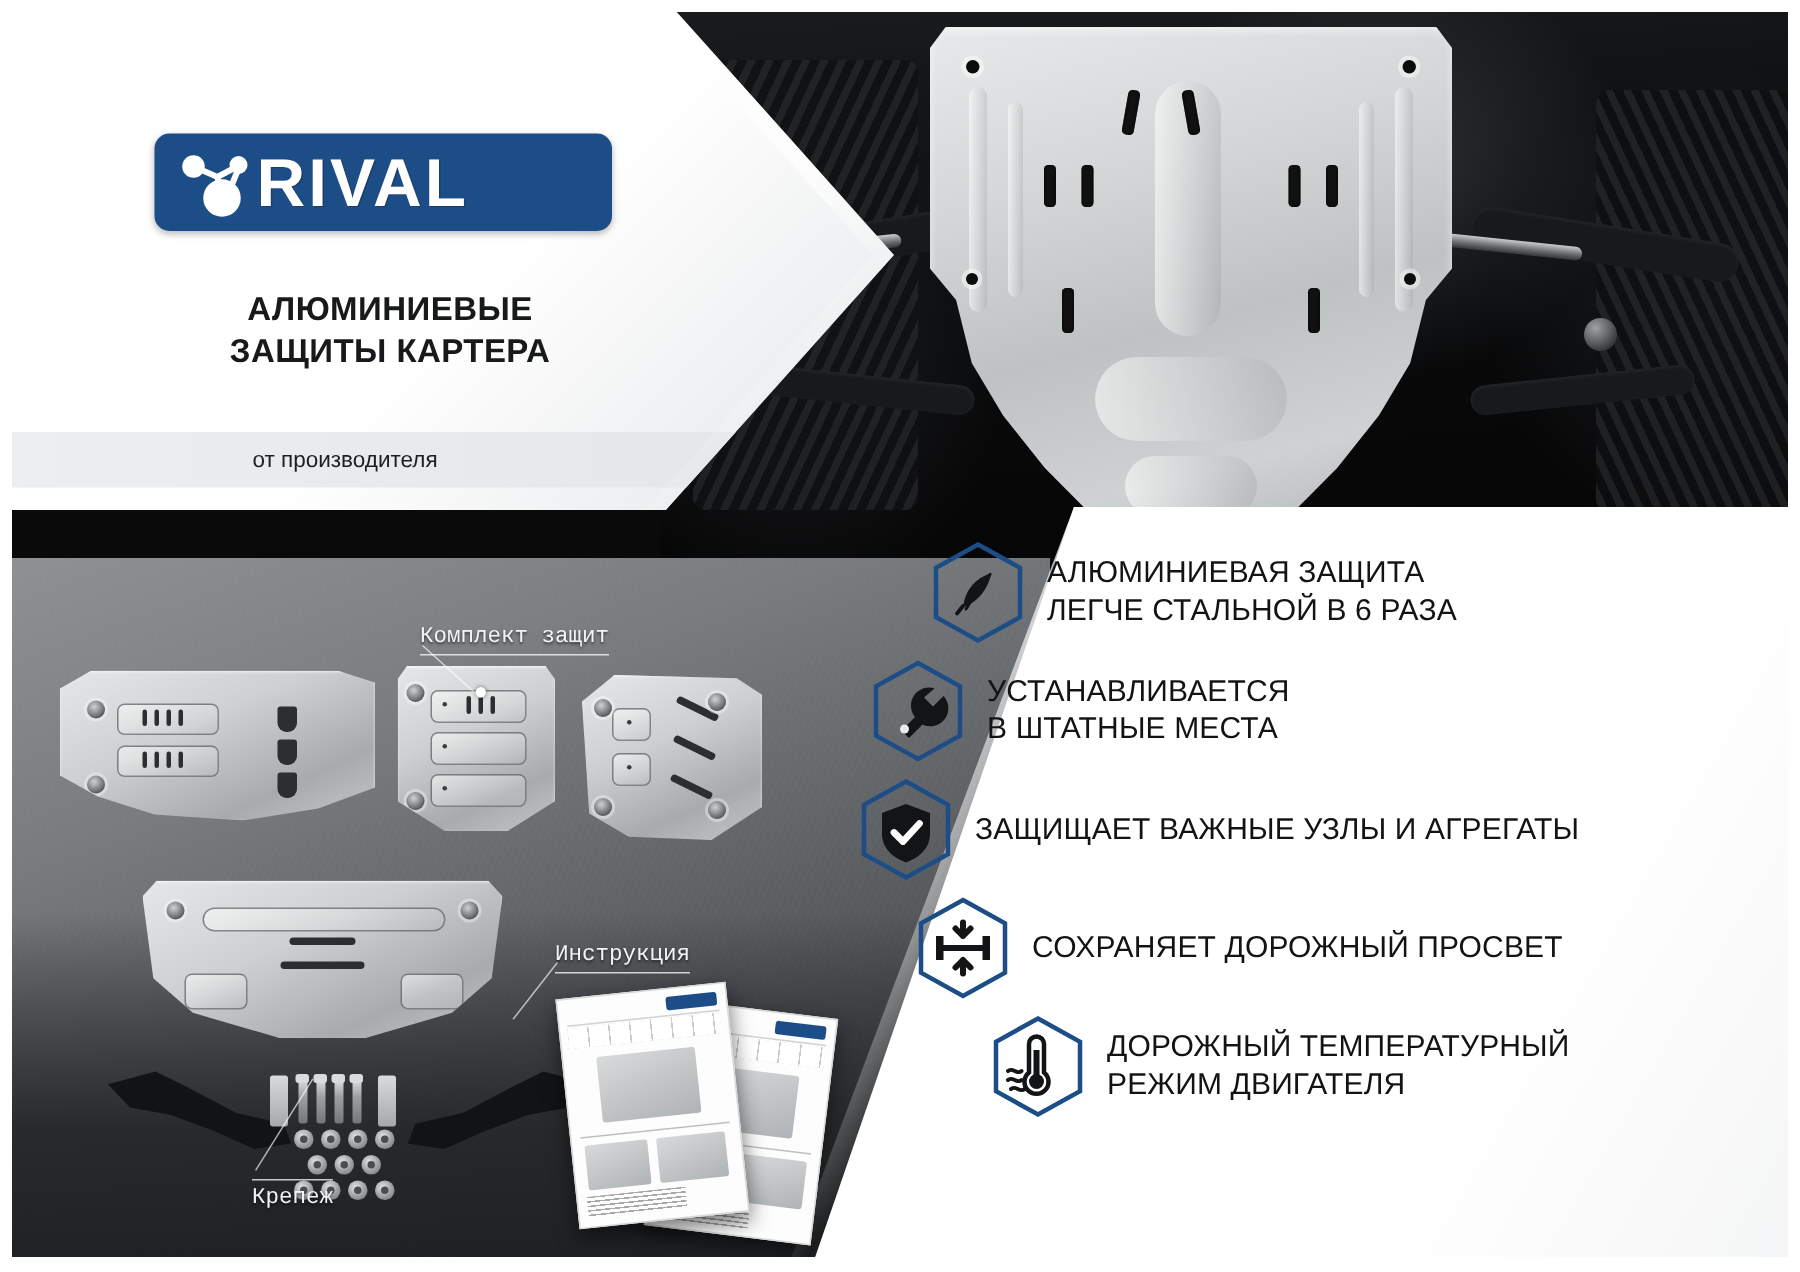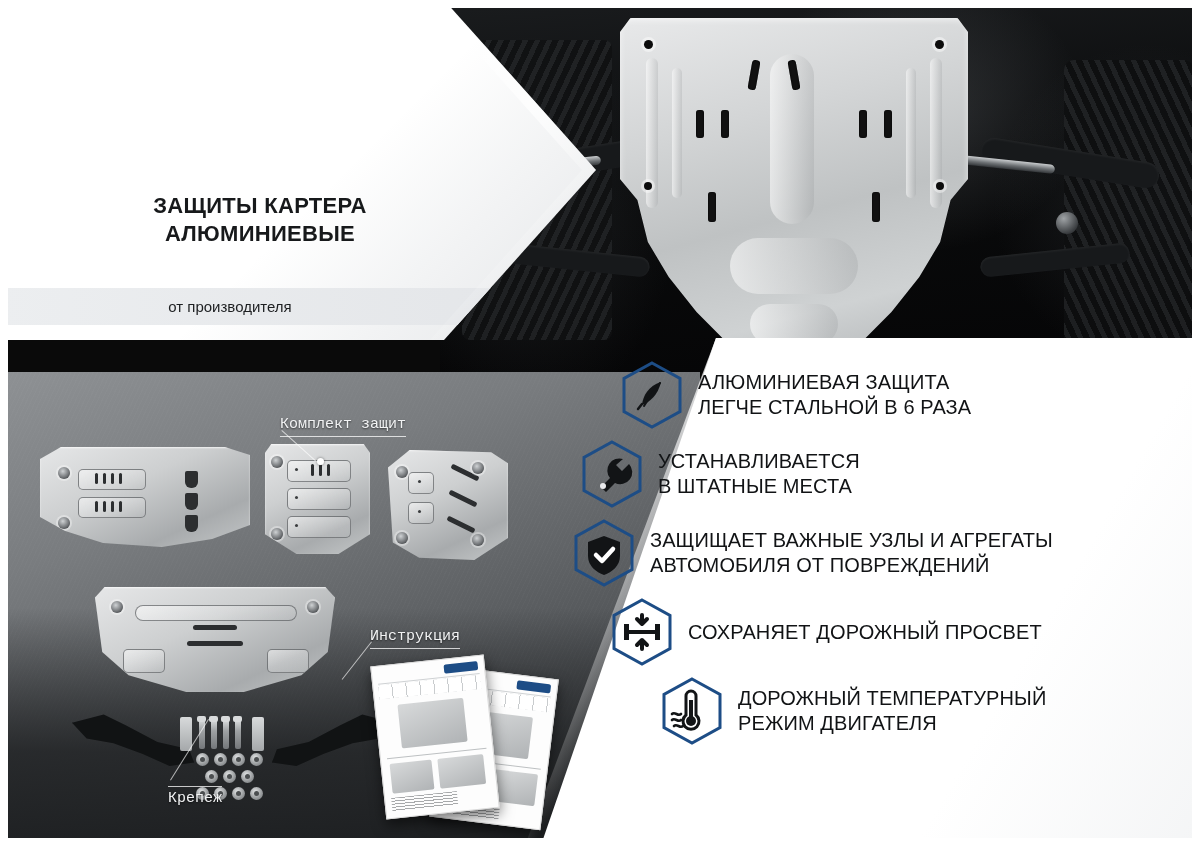--- a/index.html
+++ b/index.html
@@ -306,24 +306,37 @@
 
     <div class="leader" style="left:170px;top:408px;width:72px;transform:rotate(-58deg);"></div>
     <div class="callout" style="left:168px;top:414px;">
       <i class="u" style="margin:0 0 3px 0;"></i>
       <span>Крепеж</span>
     </div>
   </div>
 
   <div class="header-panel">
     <div class="header-inner">
+      <div class="logo-box">
+        <span class="logo-mark">
+          <svg width="48" height="46" viewBox="0 0 48 46">
+            <path d="M10 12 L26 19 L41 11" stroke="#fff" stroke-width="4" fill="none" stroke-linecap="round"></path>
+            <path d="M26 19 L28 30" stroke="#fff" stroke-width="4" fill="none" stroke-linecap="round"></path>
+            <path d="M41 11 L34 28" stroke="#fff" stroke-width="4" fill="none" stroke-linecap="round"></path>
+            <circle cx="10" cy="12" r="7.5" fill="#fff"></circle>
+            <circle cx="40" cy="11" r="6" fill="#fff"></circle>
+            <circle cx="29" cy="33" r="12.5" fill="#fff"></circle>
+          </svg>
+        </span>
+        <span class="logo-word">RIVAL</span>
+      </div>
 
       <div class="header-title">
+        <div>АЛЮМИНИЕВЫЕ</div>
         <div>ЗАЩИТЫ КАРТЕРА</div>
-        <div>АЛЮМИНИЕВЫЕ</div>
       </div>
     </div>
     <div class="header-sub-wrap"></div>
     <div class="header-sub">от производителя</div>
   </div>
   <div class="hdr-edge"></div>
 
   <div class="feat-panel"></div>
   <div class="feat-edge"></div>
 
@@ -361,21 +374,20 @@
     <div class="feat" style="margin-left:-48px;">
       <span class="hexwrap">
         <svg width="64" height="70" viewBox="0 0 64 70">
           <polygon points="32,3 60,18.5 60,51.5 32,67 4,51.5 4,18.5" fill="none" stroke="#1d4d86" stroke-width="3"></polygon>
           <path d="M32 18l16 6v14c0 10-8 16-16 19-8-3-16-9-16-19V24z" fill="#121416"></path>
           <path d="M24 37l6 6 11-12" stroke="#fff" stroke-width="4.5" fill="none" stroke-linecap="round" stroke-linejoin="round"></path>
         </svg>
       </span>
       <span class="feat-text">
         <div>ЗАЩИЩАЕТ ВАЖНЫЕ УЗЛЫ И АГРЕГАТЫ</div>
-        <div>АВТОМОБИЛЯ ОТ ПОВРЕЖДЕНИЙ</div>
       </span>
     </div>
 
     <div class="feat" style="margin-left:-10px;">
       <span class="hexwrap">
         <svg width="64" height="70" viewBox="0 0 64 70">
           <polygon points="32,3 60,18.5 60,51.5 32,67 4,51.5 4,18.5" fill="none" stroke="#1d4d86" stroke-width="3"></polygon>
           <rect x="14" y="27" width="5" height="16" fill="#121416"></rect>
           <rect x="45" y="27" width="5" height="16" fill="#121416"></rect>
           <rect x="14" y="33" width="36" height="4" fill="#121416"></rect>

